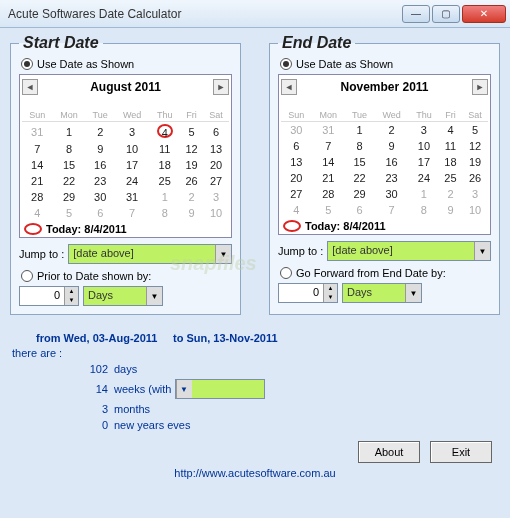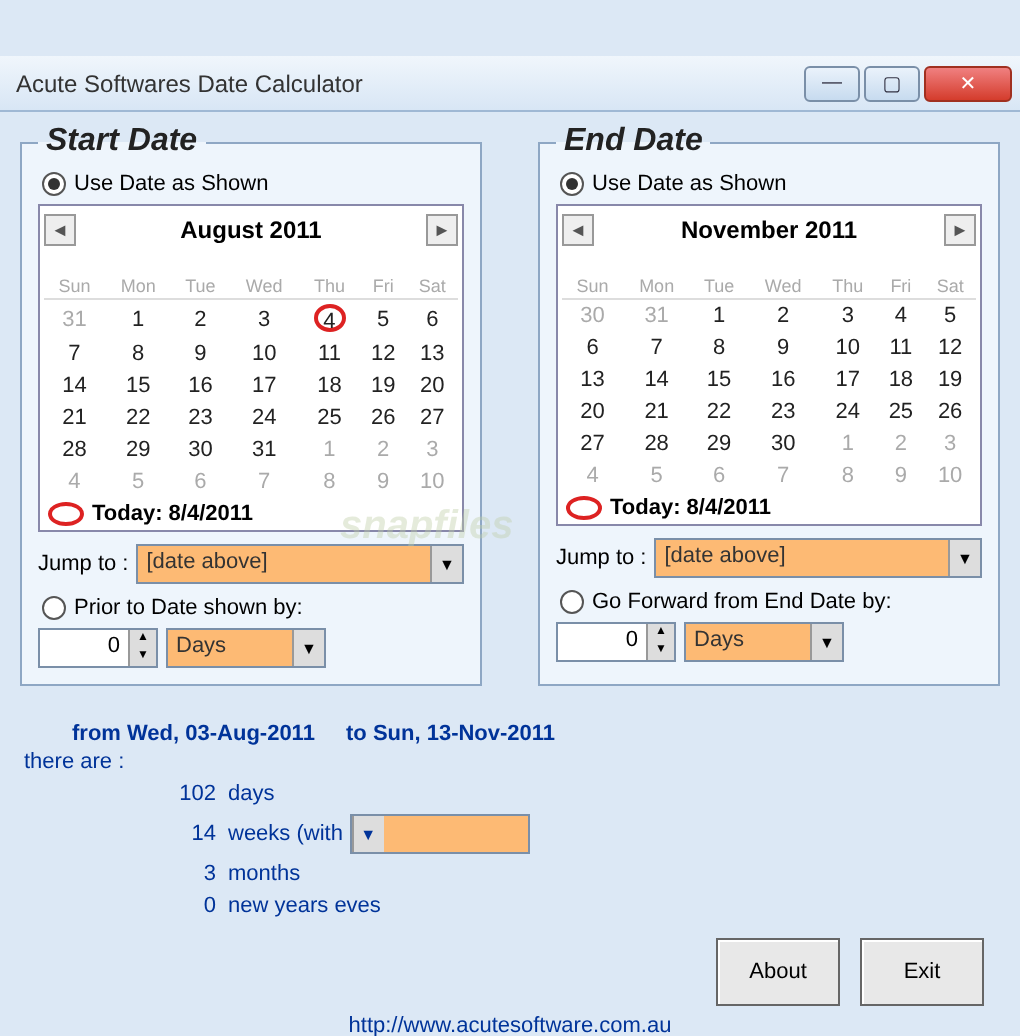--- a/index.html
+++ b/index.html
@@ -1,17 +1,17 @@
 <!DOCTYPE html>
 <html><head>
 <meta charset="utf-8">
 <style>
 * { box-sizing: border-box; font-family: "Segoe UI", Tahoma, sans-serif; font-size: 11px; }
 body { margin: 0; background: #dce8f5; width: 510px; height: 518px; overflow: hidden; }
-.titlebar { height: 28px; background: linear-gradient(#f0f6fc,#d8e6f5); border-bottom: 1px solid #9fb8d4; display: flex; align-items: center; padding: 0 4px 0 8px; margin-top: 28px; }
+.titlebar { height: 28px; background: linear-gradient(#f0f6fc,#d8e6f5); border-bottom: 1px solid #9fb8d4; display: flex; align-items: center; padding: 0 4px 0 8px; }
 .titlebar .title { flex: 1; color: #333; font-size: 12px; }
 .win-btns { display: flex; gap: 2px; }
 .win-btn { width: 28px; height: 18px; border: 1px solid #7a8fa8; border-radius: 3px; display: flex; align-items: center; justify-content: center; font-size: 10px; background: linear-gradient(#eaf2fb,#c7dbef); color: #334; }
 .win-btn.close { background: linear-gradient(#f08080,#d43c2c); color: #fff; border-color: #a03020; width: 44px; }
 .client { padding: 6px 8px 4px 8px; }
 .columns { display: flex; gap: 24px; }
 fieldset.panel { border: 1px solid #8ea7c4; background: #eef5fc; padding: 4px 8px 8px 8px; flex: 1; }
 legend { font-size: 16px; font-style: italic; font-weight: 600; color: #222; padding: 0 4px; }
 .radio-row { display: flex; align-items: center; gap: 4px; margin: 2px 0 4px 2px; }
 .radio-dot { width: 12px; height: 12px; border: 1px solid #555; border-radius: 50%; display: inline-flex; align-items: center; justify-content: center; background: #fff; }
@@ -23,35 +23,35 @@
 table.cal { border-collapse: collapse; width: 100%; margin-top: 12px; }
 table.cal th { font-size: 9px; color: #aaa; font-weight: normal; padding: 1px 0; border-bottom: 1px solid #ddd; }
 table.cal td { text-align: center; padding: 2px 0; font-size: 11px; color: #222; }
 table.cal td.other { color: #aaa; }
 .marked { border: 2px solid #d22; border-radius: 50%; display: inline-block; width: 16px; height: 14px; line-height: 14px; }
 .today-row { display: flex; gap: 4px; padding: 2px 2px 0 2px; }
 .oval { width: 18px; height: 12px; border: 2px solid #d22; border-radius: 50%; }
 .today-row b { font-weight: bold; }
 .jump-row { display: flex; align-items: center; gap: 4px; margin: 6px 0; }
 .jump-row .combo { flex: 1; }
-.combo { display: flex; border: 1px solid #7a8fa8; background: #fdba74; height: 20px; }
+.combo { display: flex; border: 1px solid #7a8fa8; background: #bef264; height: 20px; }
 .combo span { flex: 1; padding: 2px 4px; color: #333; }
 .combo .arrow { width: 16px; background: #ddd; border-left: 1px solid #999; display: flex; align-items: center; justify-content: center; font-size: 8px; }
 .num-row { display: flex; gap: 4px; margin-top: 4px; align-items: center; }
 .spin { display: flex; border: 1px solid #7a8fa8; background: #fff; height: 20px; width: 60px; }
 .spin span { flex: 1; text-align: right; padding: 2px 4px; }
 .spin .arrows { width: 14px; display: flex; flex-direction: column; border-left: 1px solid #999; }
 .spin .arrows div { flex: 1; font-size: 6px; text-align: center; background: #ddd; line-height: 8px; }
 .summary { padding: 8px 4px 2px 4px; color: #003399; }
 .summary .big { font-size: 14px; font-weight: bold; margin: 6px 0 2px 24px; }
 .summary .line { margin: 4px 0 4px 0; display: flex; align-items: center; }
 .summary .num { display: inline-block; width: 96px; text-align: right; margin-right: 6px; }
 .wm { position: absolute; top: 252px; left: 170px; color: #c0cfa8; font-size: 20px; font-weight: bold; font-style: italic; opacity: .4; pointer-events: none; }
 .bottom-btns { display: flex; gap: 10px; justify-content: flex-end; margin-top: 4px; padding-right: 10px; }
-.btn { min-width: 62px; height: 34px; border: 1px solid #666; background: #e8e8e8; box-shadow: 1px 1px 0 #fff inset; display: flex; align-items: center; justify-content: center; }
+.btn { min-width: 62px; height: 22px; border: 1px solid #666; background: #e8e8e8; box-shadow: 1px 1px 0 #fff inset; display: flex; align-items: center; justify-content: center; }
 .link-row { text-align: center; margin-top: 4px; }
 .link-row span { color: #003399; }
 </style>
 </head>
 <body>
 
 <div class="titlebar">
   <span class="title">Acute Softwares Date Calculator</span>
   <div class="win-btns">
     <div class="win-btn">—</div>

